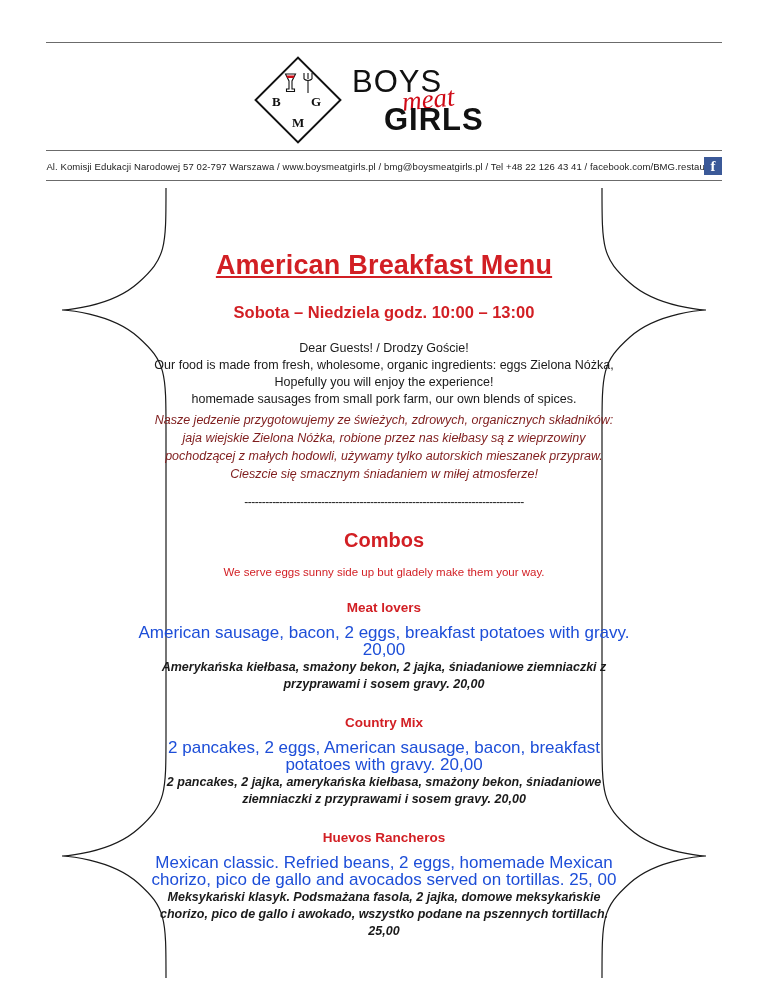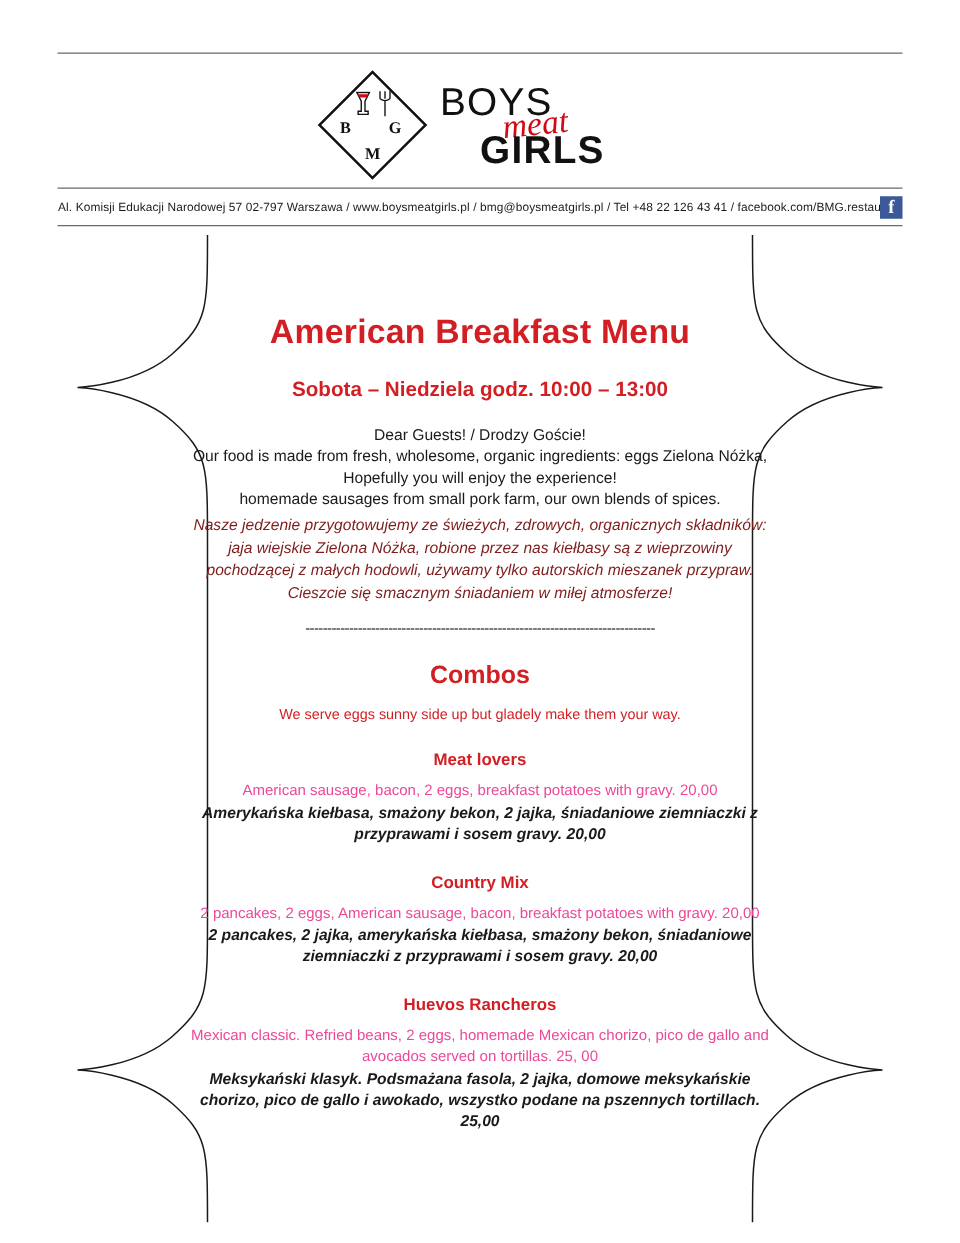--- a/index.html
+++ b/index.html
@@ -175,20 +175,21 @@
     top: 250px;
     text-align: center;
   }
 
   .menu-title {
     font-size: 27px;
     font-weight: bold;
     color: #d21f24;
     margin: 0 0 22px 0;
     letter-spacing: 0.2px;
+    text-decoration: underline;
   }
   .menu-hours {
     font-size: 16.5px;
     font-weight: bold;
     color: #d21f24;
     margin: 0 0 18px 0;
   }
   .intro-en {
     font-size: 12.5px;
     line-height: 17px;
@@ -236,23 +237,23 @@
   }
 
   .item { margin-top: 22px; }
   .item-name {
     font-size: 13.5px;
     font-weight: bold;
     color: #d21f24;
     margin: 0 0 9px 0;
   }
   .item-en {
-    font-size: 12px;
+    font-size: 17px;
     line-height: 17px;
-    color: #ec4899;
+    color: #1d4ed8;
     margin: 0 auto;
     width: 500px;
   }
   .item-pl {
     font-size: 12.5px;
     line-height: 17px;
     color: #1a1a1a;
     font-weight: bold;
     font-style: italic;
     margin: 1px auto 0 auto;

